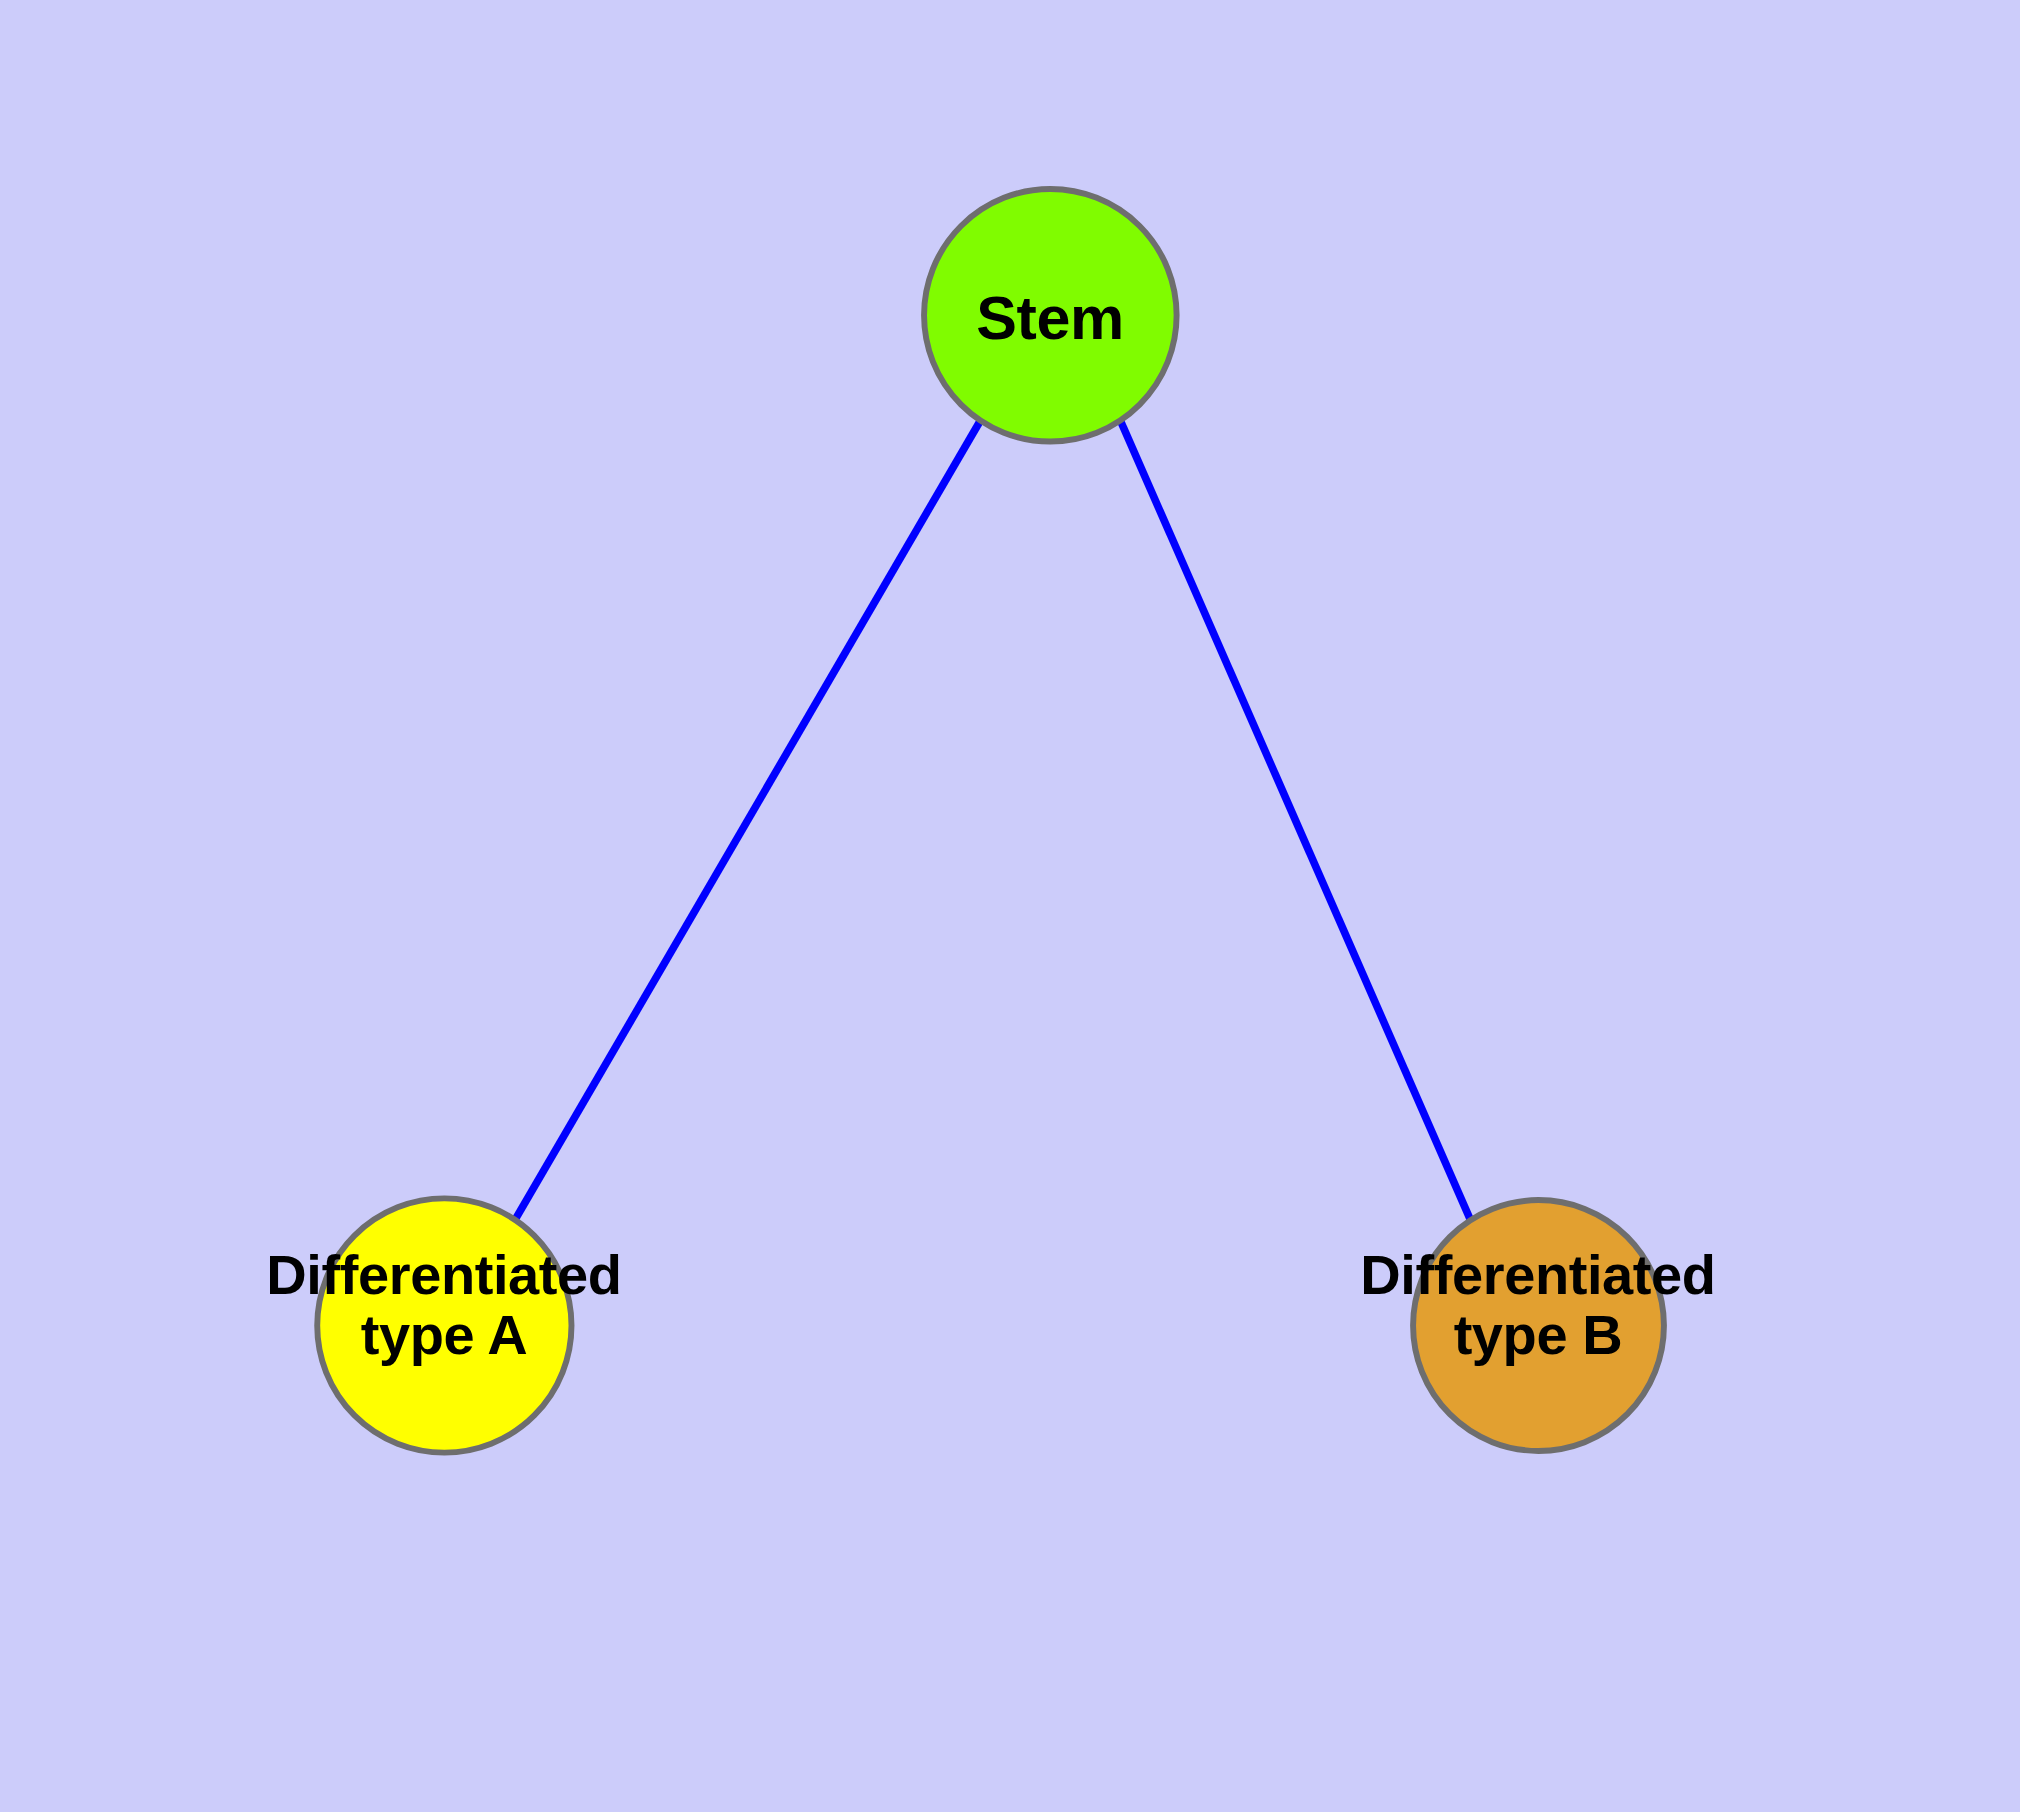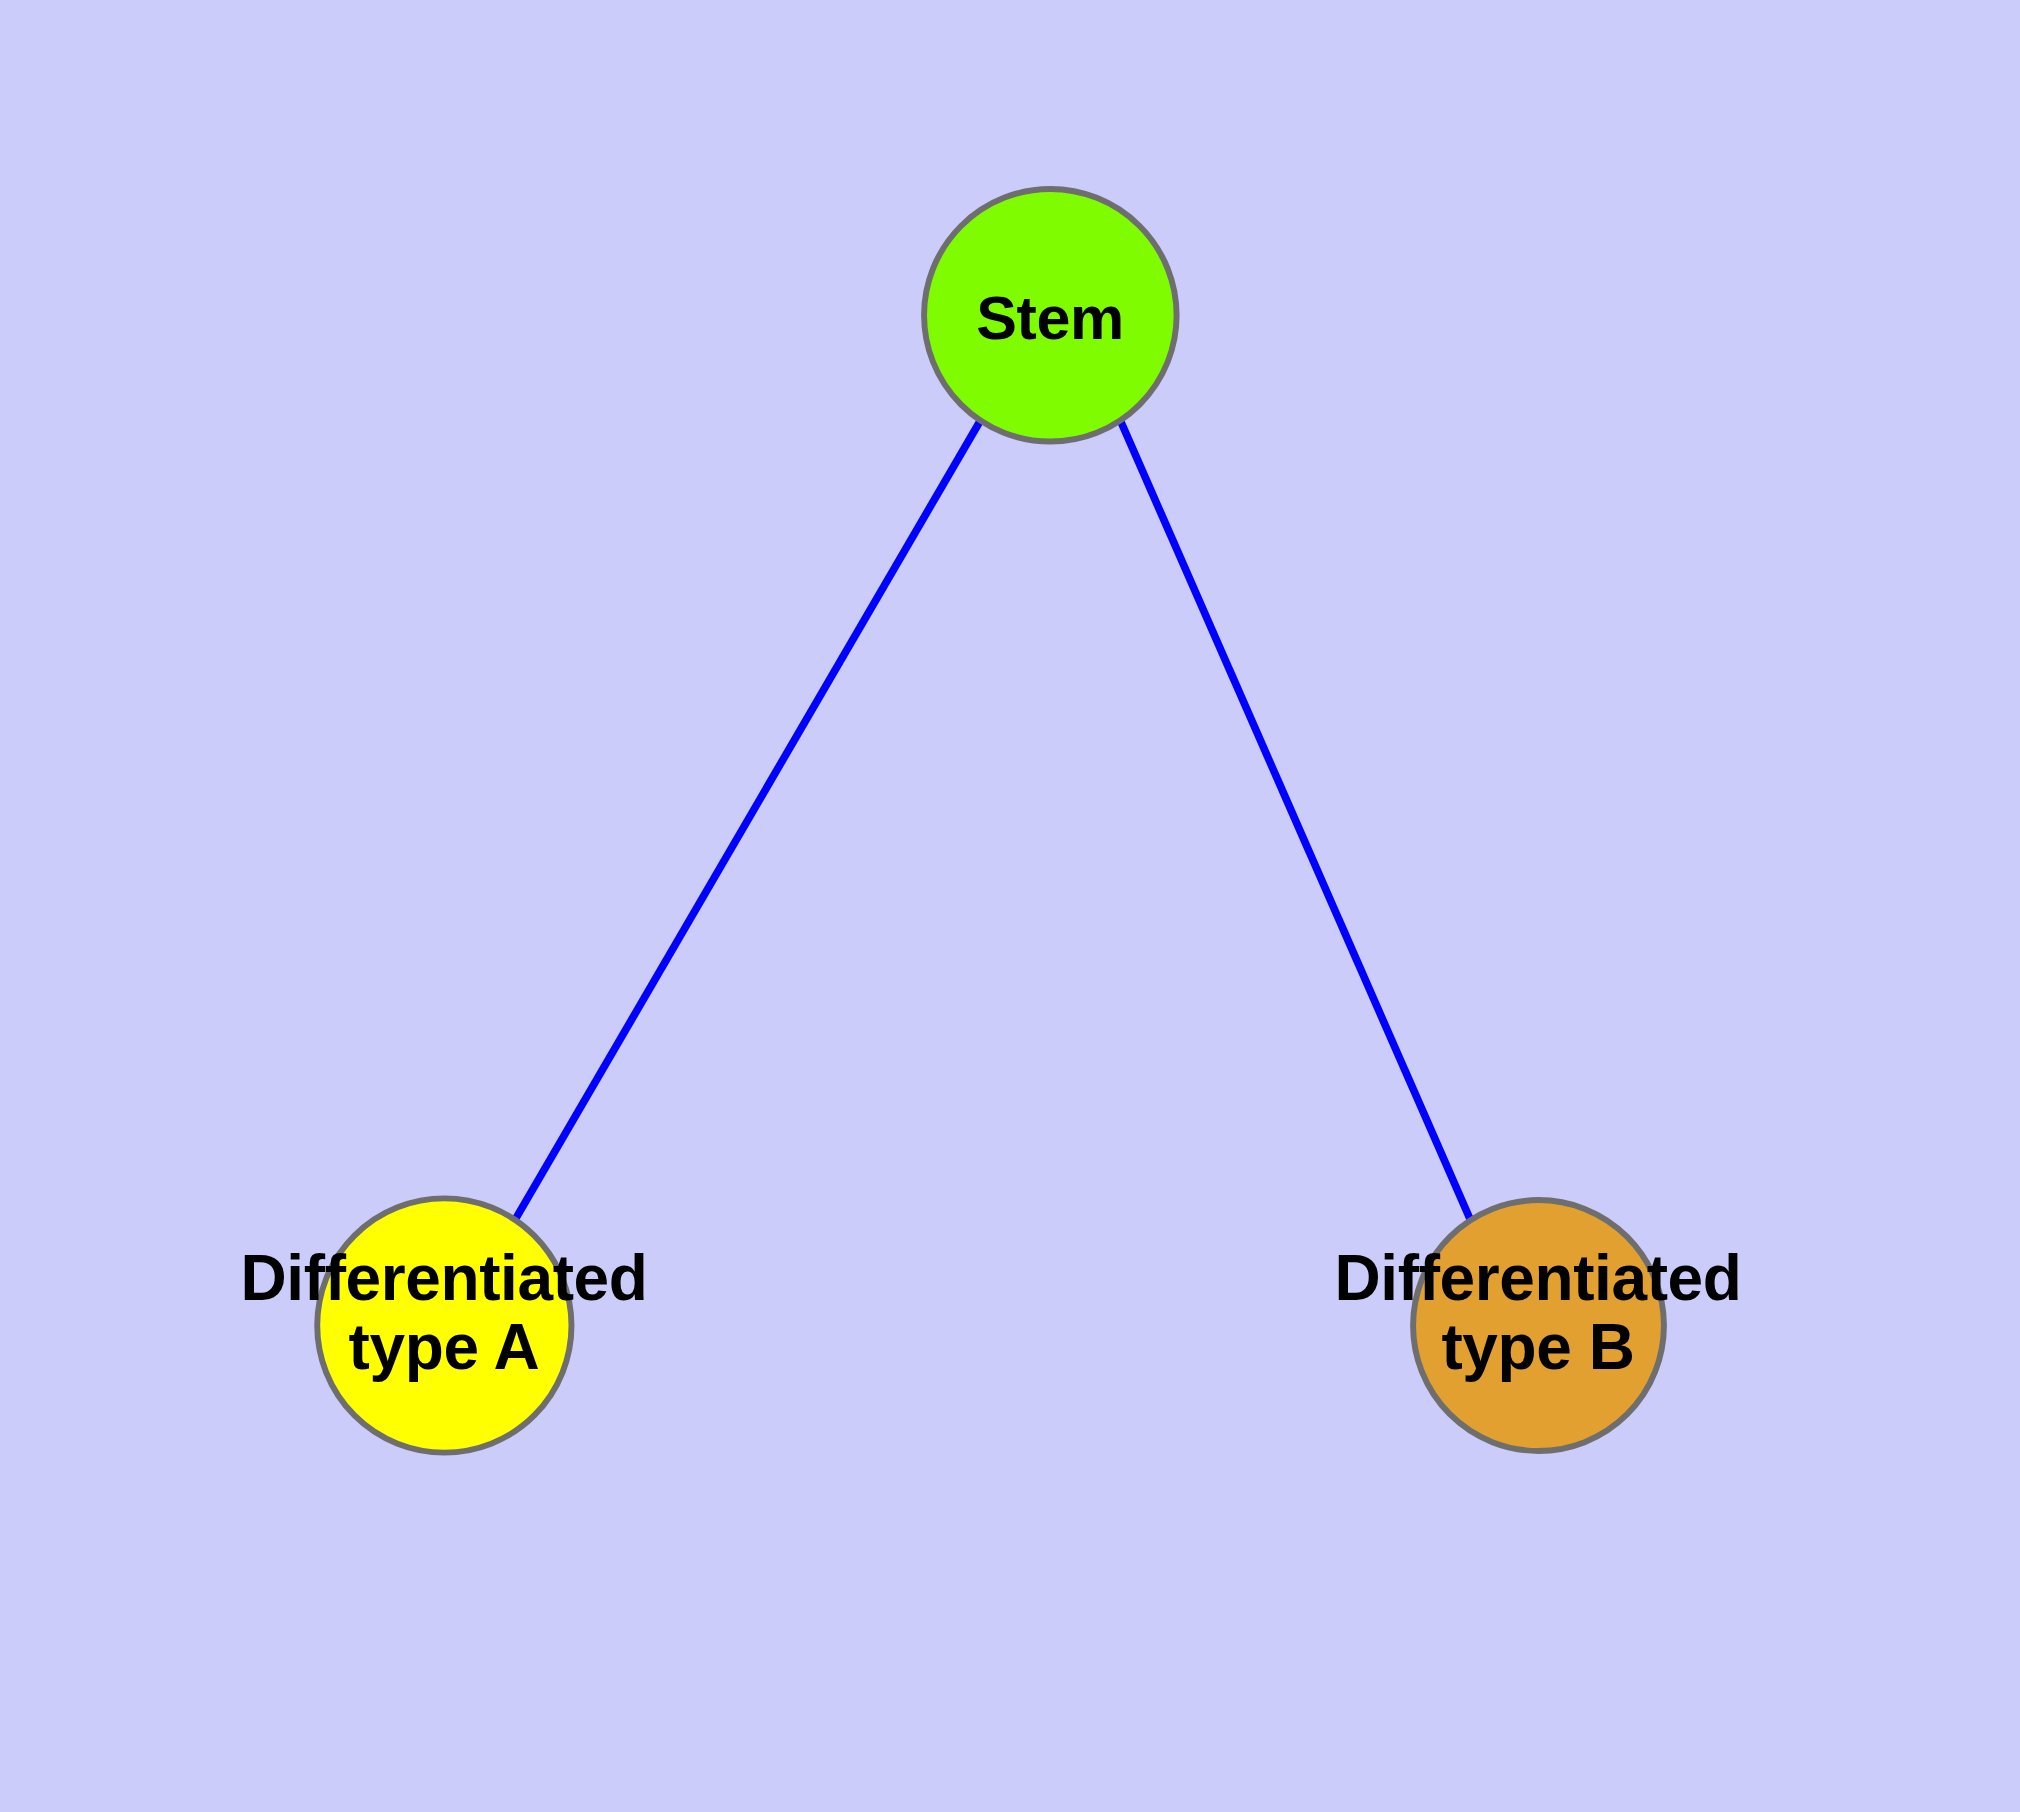--- a/index.html
+++ b/index.html
@@ -37,22 +37,21 @@
     white-space: pre;
     line-height: 1.08;
     letter-spacing: -0.4px;
     transform: translate(-50%, -50%);
     pointer-events: none;
   }
   .label-stem {
     font-size: 61px;
   }
   .label-diff {
-    font-size: 64px;
-    margin-top: 8px;
+    font-size: 56px;
   }
 </style>
 </head>
 <body>
 
 <div id="canvas">
 
   <div id="bg-rect"></div>
 
   <svg id="graph-svg" viewBox="0 0 2384 2138" xmlns="http://www.w3.org/2000/svg">

